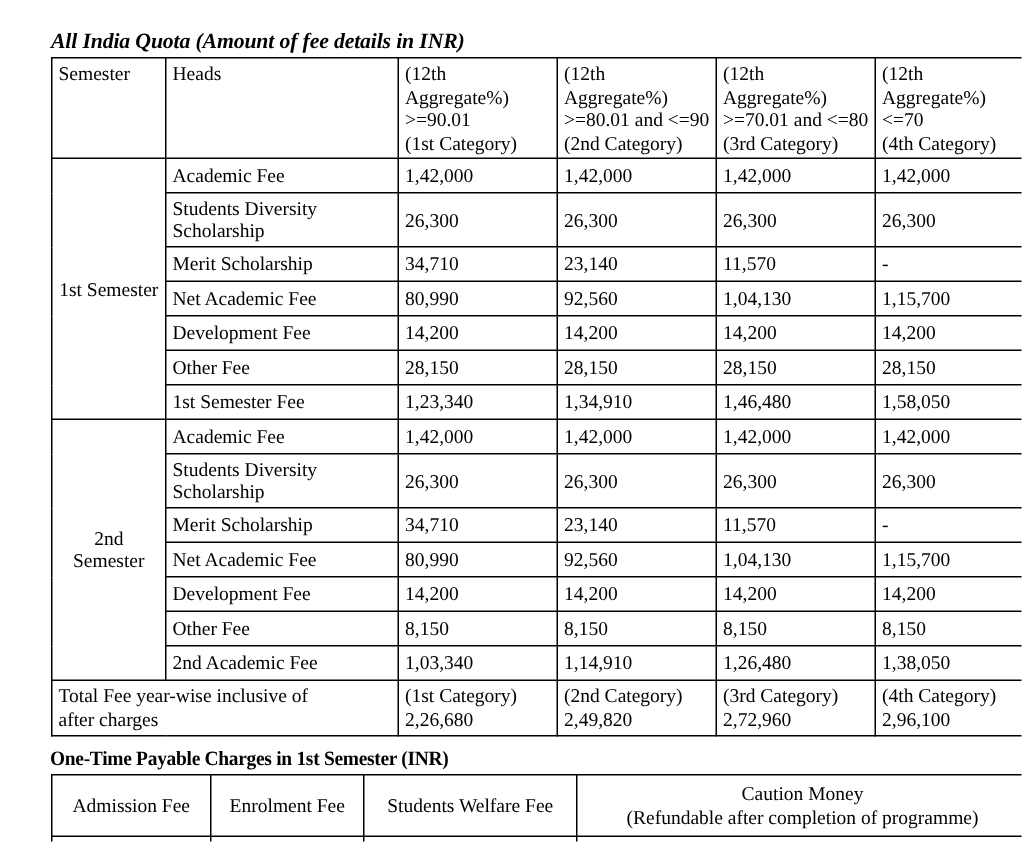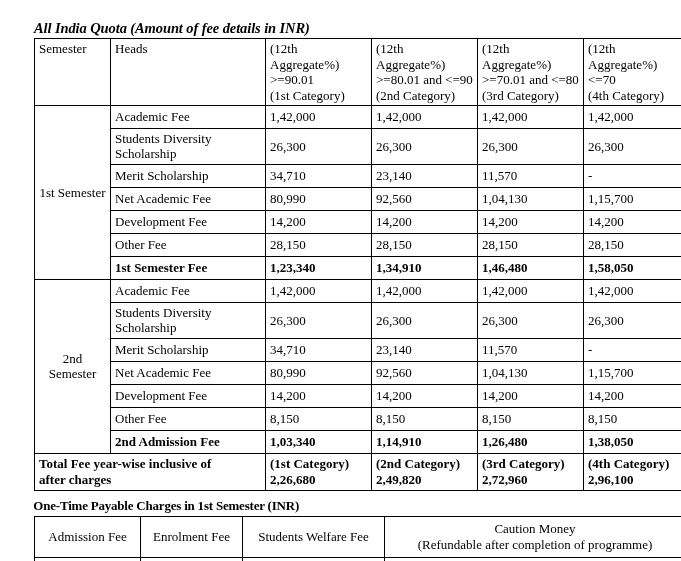--- a/index.html
+++ b/index.html
@@ -54,21 +54,21 @@
   td, th {
     border: 1px solid #000;
     font-weight: normal;
     font-size: 13px;
     line-height: 15.5px;
     padding: 1px 4px 2px 4px;
     vertical-align: middle;
     text-align: left;
     overflow: hidden;
   }
-  .b { font-weight: bold; }
+  .b { font-weight: normal; }
 
   
   #main-fee-table { width: 651px; }
   #main-fee-table td { height: 19px; }
   #main-fee-table .hdr-cell {
     vertical-align: top;
     line-height: 15.6px;
     padding-top: 2px;
     height: auto;
   }
@@ -238,21 +238,21 @@
         <td>14,200</td>
       </tr>
       <tr>
         <td>Other Fee</td>
         <td>8,150</td>
         <td>8,150</td>
         <td>8,150</td>
         <td>8,150</td>
       </tr>
       <tr>
-        <td class="b">2nd Admission Fee</td>
+        <td class="b">2nd Academic Fee</td>
         <td class="b">1,03,340</td>
         <td class="b">1,14,910</td>
         <td class="b">1,26,480</td>
         <td class="b">1,38,050</td>
       </tr>
 
       <tr>
         <td class="b total-label" colspan="2">
           <div>Total Fee year-wise inclusive of</div>
           <div>after charges</div>

